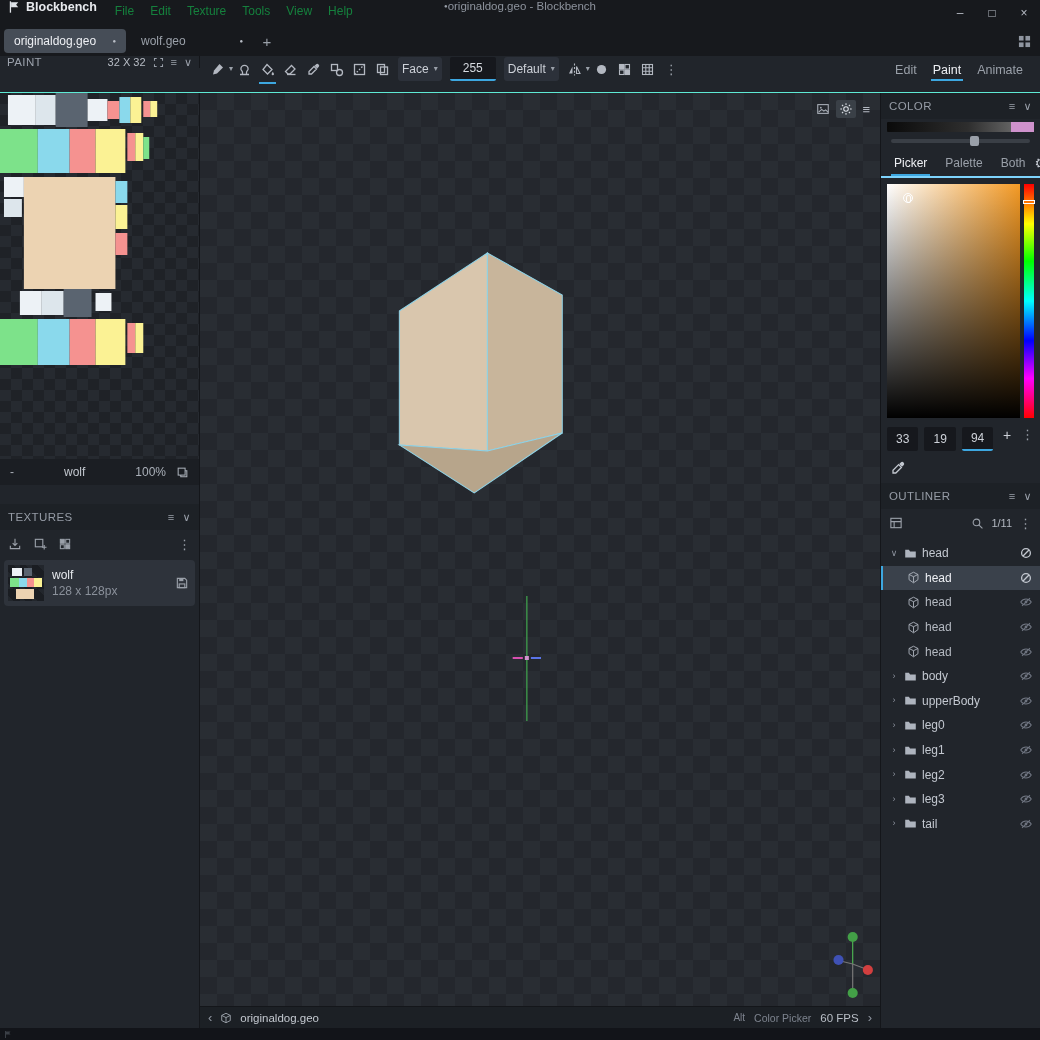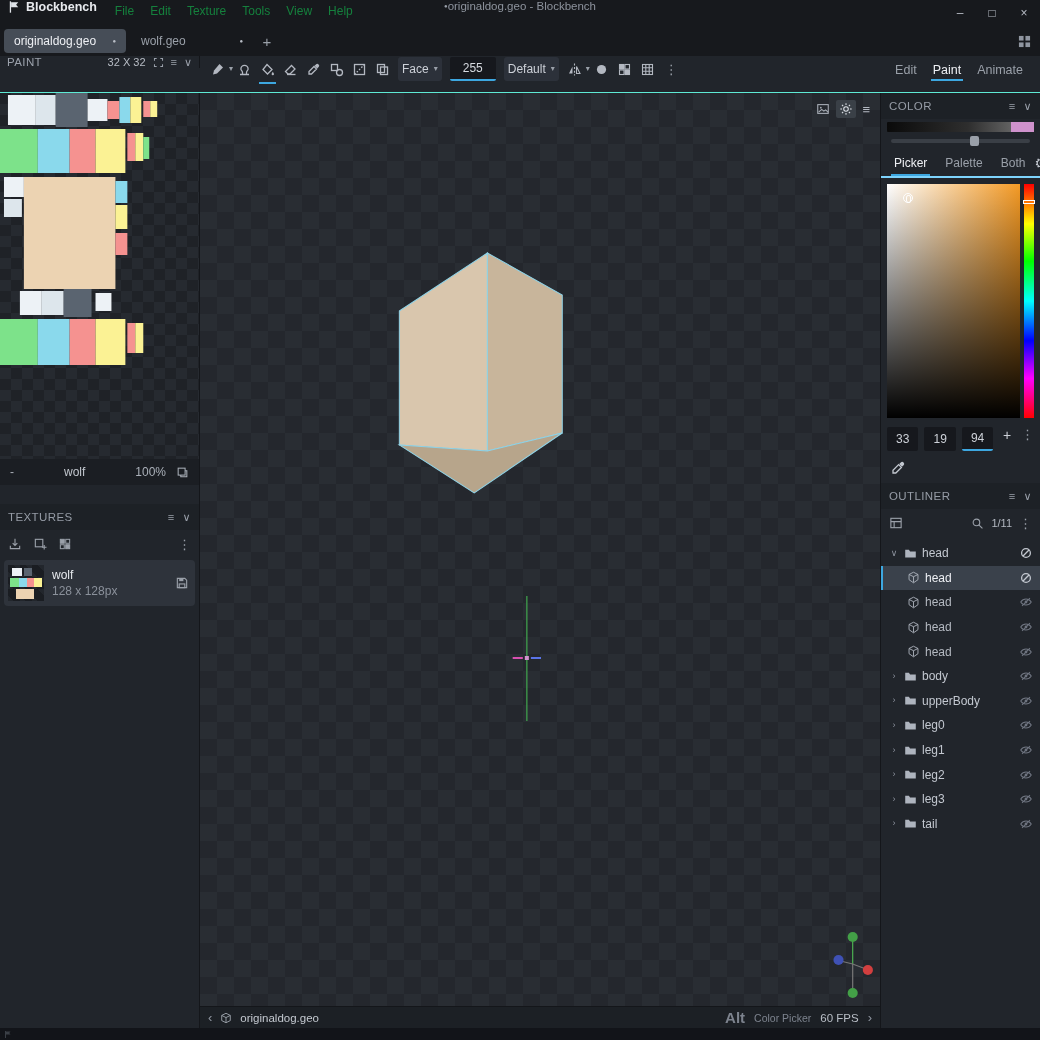--- a/index.html
+++ b/index.html
@@ -94,21 +94,21 @@
   .scene-svg{position:absolute;inset:0;width:100%;height:100%}
   .vp-controls{position:absolute;top:7px;right:7px;display:flex;align-items:center;gap:3px;color:#aab0b9}
   .vp-btn{width:20px;height:18px;display:flex;align-items:center;justify-content:center;border-radius:2px}
   .vp-btn svg{width:14px;height:14px}
   .vp-btn.active{background:#3a4047;color:#dfe3e9}
   .vp-menu{font-size:13px;padding:0 3px;color:#b3b8c1}
   .statusbar{height:22px;background:#1c2025;border-top:1px solid var(--panel-line);display:flex;align-items:center;padding:0 8px;gap:8px;color:var(--text-dim);font-size:11.5px;flex:none}
   .sb-icon{display:flex;color:#9aa0a9}
   .sb-project{color:#c3c8cf}
   .sb-right{margin-left:auto;display:flex;gap:9px;align-items:center}
-  .sb-key{color:#7d838e;font-weight:bold;font-size:15px}
+  .sb-key{color:#7d838e;font-weight:normal;font-size:10px}
   .sb-action{color:#7d838e;font-size:10.5px}
   .sb-fps{color:#b9bec6}
   .sb-arrow{color:#8f95a0;font-size:13px}
 
   
   .right-panel{width:160px;flex:none;background:var(--bg);border-left:1px solid var(--panel-line);display:flex;flex-direction:column;overflow:hidden}
   .right-panel .section-header{margin-top:0}
   .swatch-row{display:flex;align-items:center;gap:8px;padding:9px 6px 5px}
   .swatch{width:27px;height:27px;border-radius:4px;border:1px solid #3a3f46;flex:none}
   .hex-field{height:22px;background:var(--input-bg);border-radius:2px;padding:0 9px;display:flex;align-items:center;color:#c9cdd4;font-family:"DejaVu Sans Mono",monospace;font-size:11px}

